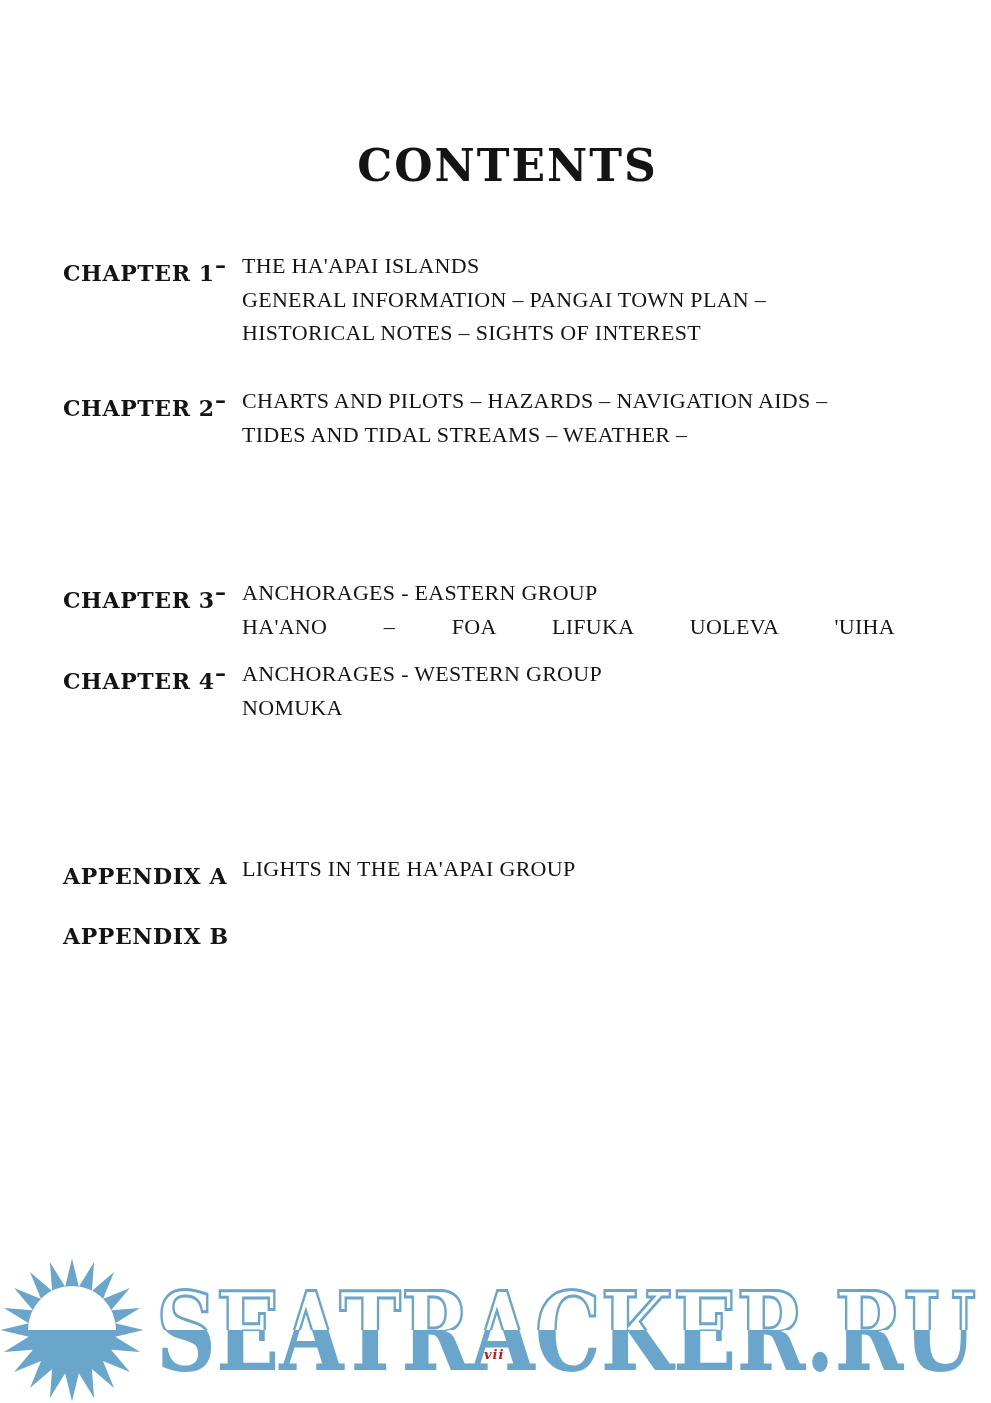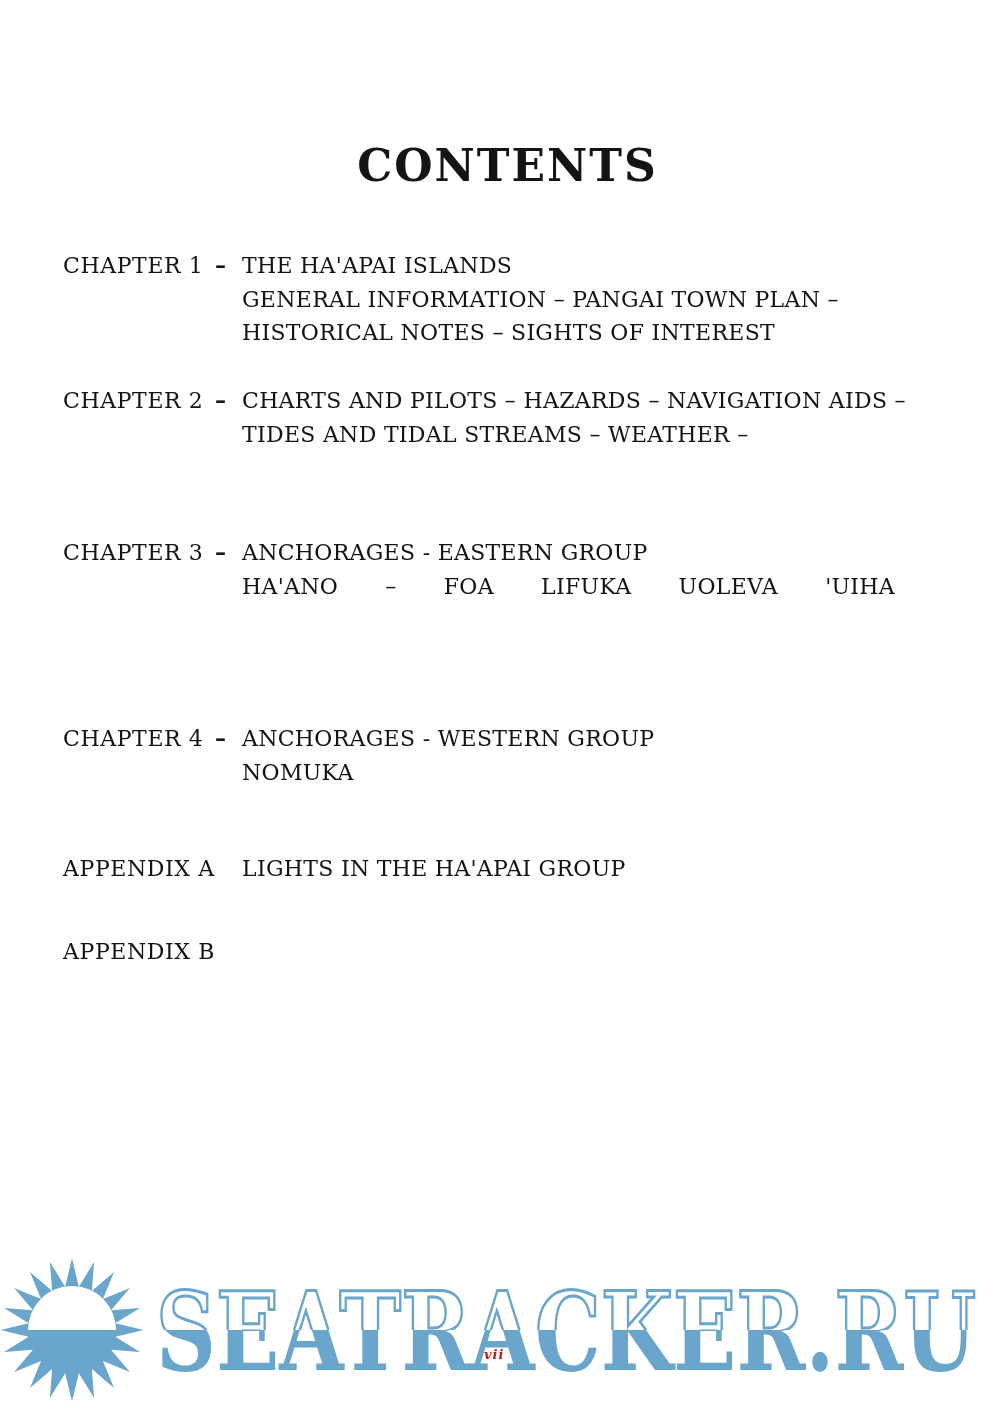--- a/index.html
+++ b/index.html
@@ -16,29 +16,29 @@
     margin:12px;text-align:center;
     font-size:44px;font-weight:bold;letter-spacing:2px;
   }
   .entry{
     position:absolute;left:63px;width:880px;
     display:flex;align-items:flex-start;
     font-size:22px;letter-spacing:0.3px;
   }
   .lbl{
     flex:0 0 152px;width:152px;
-    font-weight:normal;letter-spacing:0.6px;
-    line-height:33.5px;white-space:nowrap;
+    font-weight:bold;letter-spacing:0.6px;
+    line-height:33.5px;white-space:nowrap;margin-top:8px;
   }
   .dash{
     flex:0 0 27px;width:27px;
     font-weight:bold;line-height:33.5px;text-align:left;
   }
   .desc{flex:1 1 auto;min-width:0;}
-  .line{line-height:33.5px;white-space:nowrap;}
+  .line{line-height:33.5px;white-space:nowrap;font-family:Liberation Serif, serif;}
   .spread{
     width:653px;white-space:normal;
     text-align:justify;text-align-last:justify;
   }
   .watermark{position:absolute;left:0;top:1252px;}
   .pageno{
     position:absolute;left:484px;top:1347px;
     font-size:13px;font-style:italic;font-weight:bold;
     color:#b91c1c;letter-spacing:1px;
   }
@@ -62,47 +62,47 @@
 
   <div class="entry" style="top:384px">
     <span class="lbl">CHAPTER 2</span>
     <span class="dash">–</span>
     <div class="desc">
       <div class="line">CHARTS AND PILOTS – HAZARDS – NAVIGATION AIDS –</div>
       <div class="line">TIDES AND TIDAL STREAMS – WEATHER –</div>
     </div>
   </div>
 
-  <div class="entry" style="top:536px">
+  <div class="entry" style="top:576px">
     <span class="lbl">CHAPTER 3</span>
     <span class="dash">–</span>
     <div class="desc">
       <div class="line">ANCHORAGES - EASTERN GROUP</div>
       <div class="line spread">HA'ANO – FOA LIFUKA UOLEVA 'UIHA</div>
     </div>
   </div>
 
-  <div class="entry" style="top:722px">
+  <div class="entry" style="top:657px">
     <span class="lbl">CHAPTER 4</span>
     <span class="dash">–</span>
     <div class="desc">
       <div class="line">ANCHORAGES - WESTERN GROUP</div>
       <div class="line">NOMUKA</div>
     </div>
   </div>
 
   <div class="entry" style="top:852px">
     <span class="lbl">APPENDIX A</span>
     <span class="dash"></span>
     <div class="desc">
       <div class="line">LIGHTS IN THE HA'APAI GROUP</div>
     </div>
   </div>
 
-  <div class="entry" style="top:935px">
+  <div class="entry" style="top:912px">
     <span class="lbl">APPENDIX B</span>
     <span class="dash"></span>
   </div>
 
   <svg class="watermark" width="991" height="151" viewBox="0 0 991 151">
     <defs>
       <clipPath id="wm-top">
           <rect x="0" y="0" width="991" height="78"></rect>
         </clipPath>
       <clipPath id="wm-bottom">

